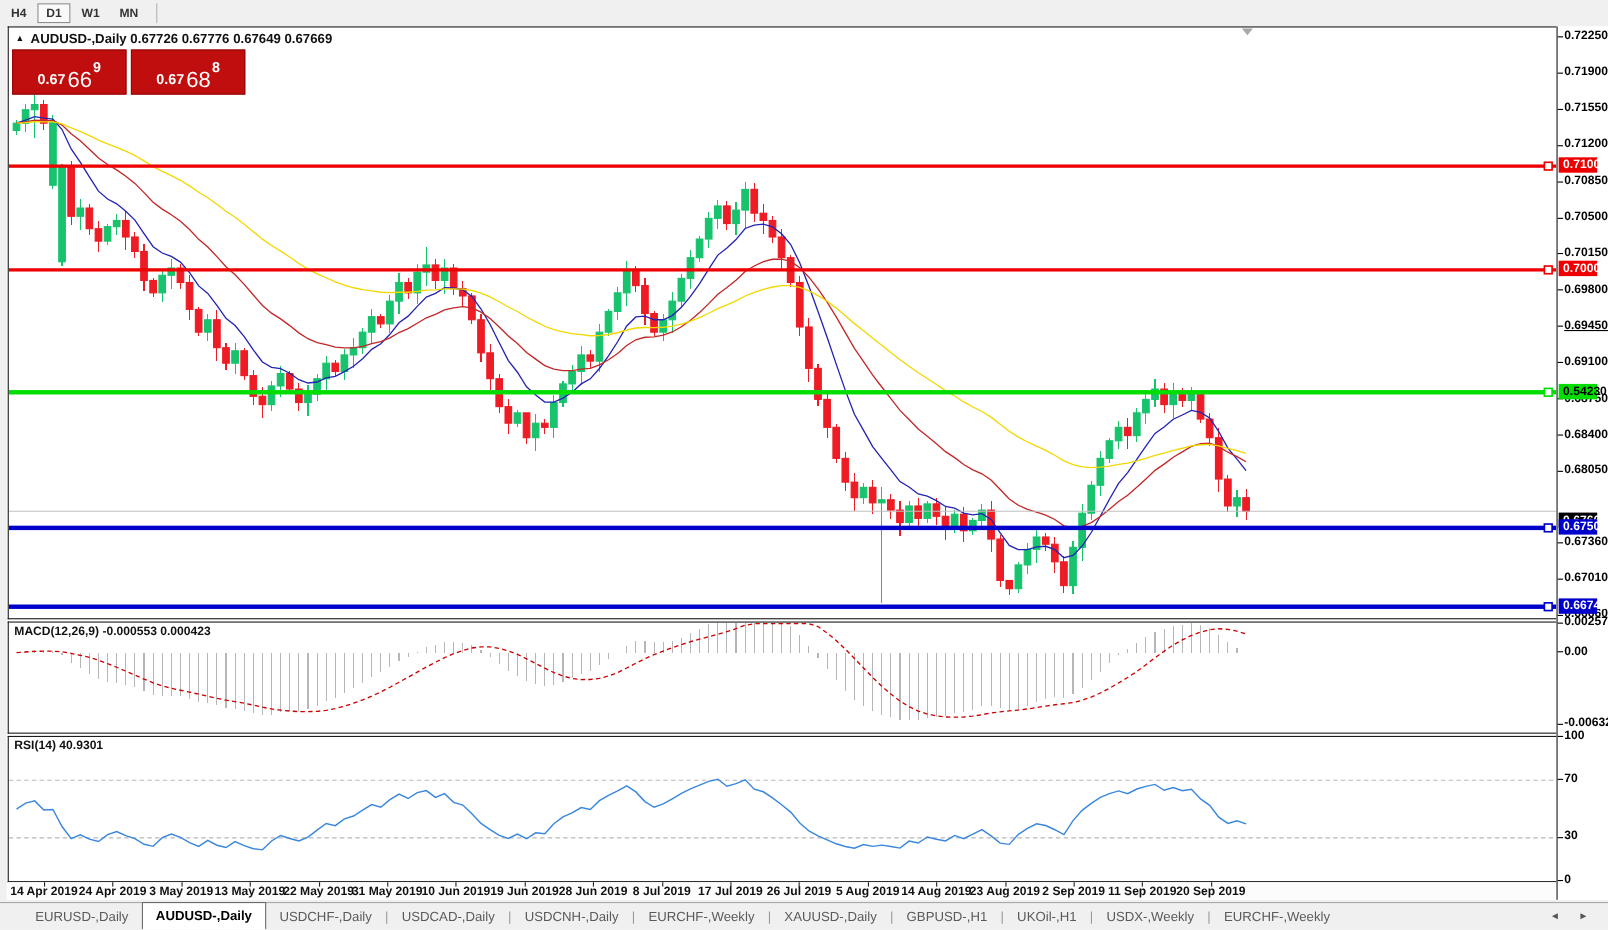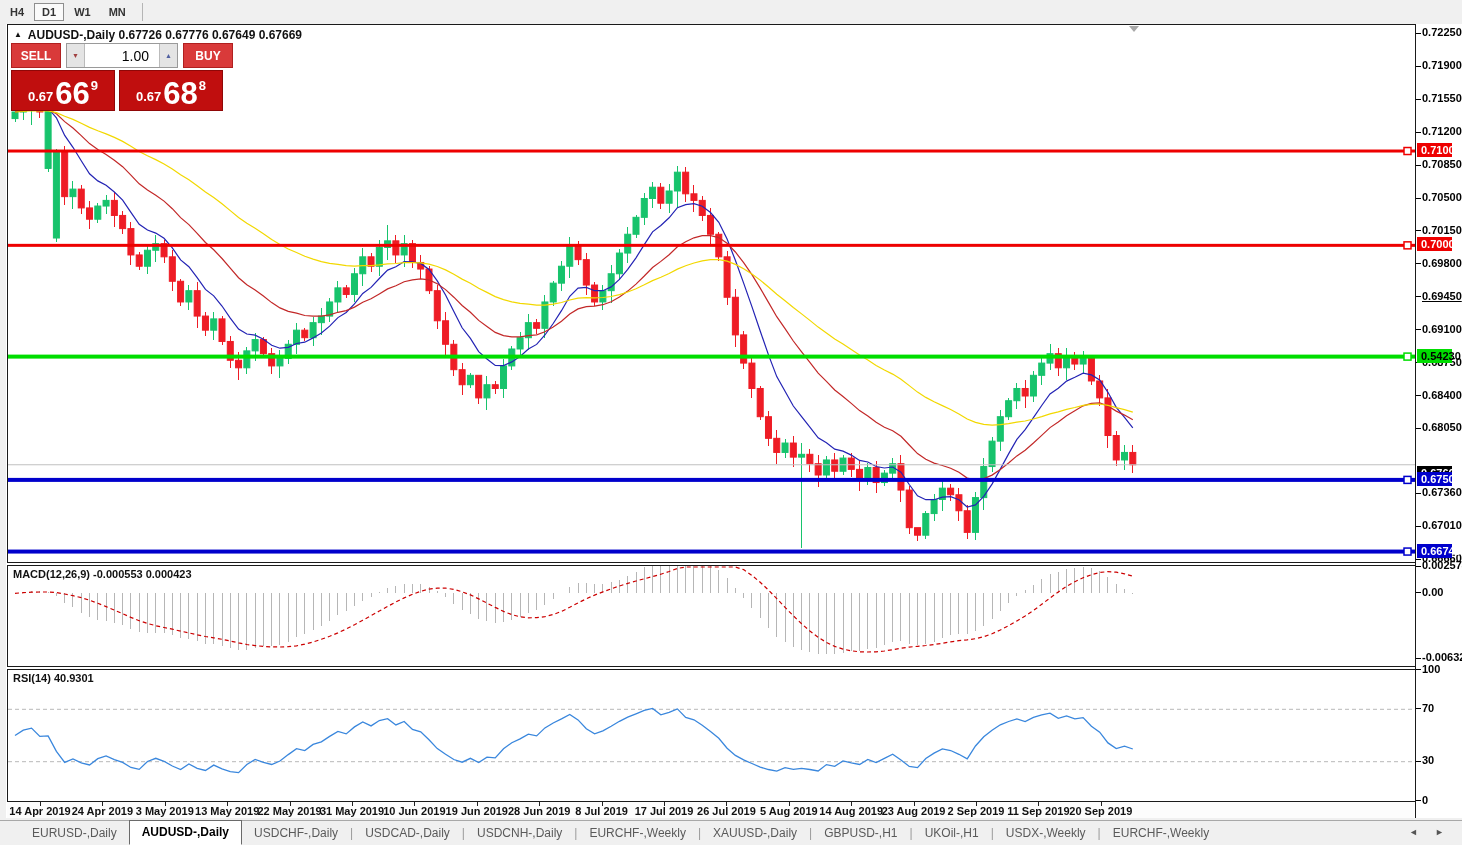--- a/index.html
+++ b/index.html
@@ -46,21 +46,21 @@
   .tw-spin{display:flex;flex:1;margin:0 5px;border:1px solid #9a9a9a;background:#e8e8e8;}
   .tw-arrow{width:17px;border:none;background:#e4e4e4;font-size:7px;padding:0;font-family:inherit;}
   .tw-arrow .dn{color:#a04040;} .tw-arrow .up{color:#5060a0;}
   .tw-vol{flex:1;width:60px;border:none;border-left:1px solid #bbb;border-right:1px solid #bbb;
     font-size:14px;text-align:right;padding:0 10px 0 0;font-family:inherit;background:#fff;}
   .tw-row2{display:flex;margin-top:2px;}
   .tw-tile{width:104px;height:41px;background:#c00e0e;border:1px solid #8f0707;color:#fff;
     display:flex;align-items:flex-end;justify-content:center;padding-bottom:3px;box-sizing:border-box;}
   .tw-tile + .tw-tile{margin-left:4px;}
   .tw-small{font-size:13px;font-weight:700;margin:0 2px 3px 0;}
-  .tw-big{font-size:31px;font-weight:700;line-height:0.85;}
+  .tw-big{font-size:20px;font-weight:400;line-height:0.85;}
   .tw-sup{font-size:13px;font-weight:700;margin:0 0 14px 1px;}
   
   #tabbar{position:absolute;left:0;top:820px;width:1462px;height:25px;background:#f0f0f0;
     border-top:1px solid #a8a8a8;display:flex;align-items:flex-end;padding-left:20px;
     box-sizing:border-box;}
   .tab{font-size:12px;color:#5a5a5a;padding:4px 12px 5px 12px;white-space:nowrap;}
   .tab.active{background:#fff;border:1px solid #6a6a6a;border-bottom:1px solid #fff;
     color:#000;font-weight:700;}
   .tab-sep{color:#9a9a9a;font-size:12px;padding-bottom:5px;}
   .tab-scroll{position:absolute;top:6px;font-size:9px;color:#555;}
@@ -370,29 +370,20 @@
           <rect x="1396" y="523.0609457092814" width="7" height="7" fill="#fff" stroke="#0000cc" stroke-width="1.5"></rect>
           <line x1="0" y1="439.7569176882661" x2="1407" y2="439.7569176882661" stroke="#c0c0c0" stroke-width="1"></line>
         </svg>
       <div id="shiftmarker" style="left:1121px;"></div>
       <div id="charttitle">
         <span class="tri">▲</span>
         <span>AUDUSD-,Daily</span>
         <span>0.67726 0.67776 0.67649 0.67669</span>
       </div>
       <div id="tradewidget">
-        <div class="tw-row1">
-          <button class="tw-btn">SELL</button>
-          <div class="tw-spin">
-            <button class="tw-arrow"><span class="dn">▼</span></button>
-            <input class="tw-vol" readonly="" value="1.00" style="">
-            <button class="tw-arrow"><span class="up">▲</span></button>
-          </div>
-          <button class="tw-btn">BUY</button>
-        </div>
         <div class="tw-row2">
           <div class="tw-tile">
             <span class="tw-small">0.67</span>
             <span class="tw-big">66</span>
             <span class="tw-sup">9</span>
           </div>
           <div class="tw-tile">
             <span class="tw-small">0.67</span>
             <span class="tw-big">68</span>
             <span class="tw-sup">8</span>

